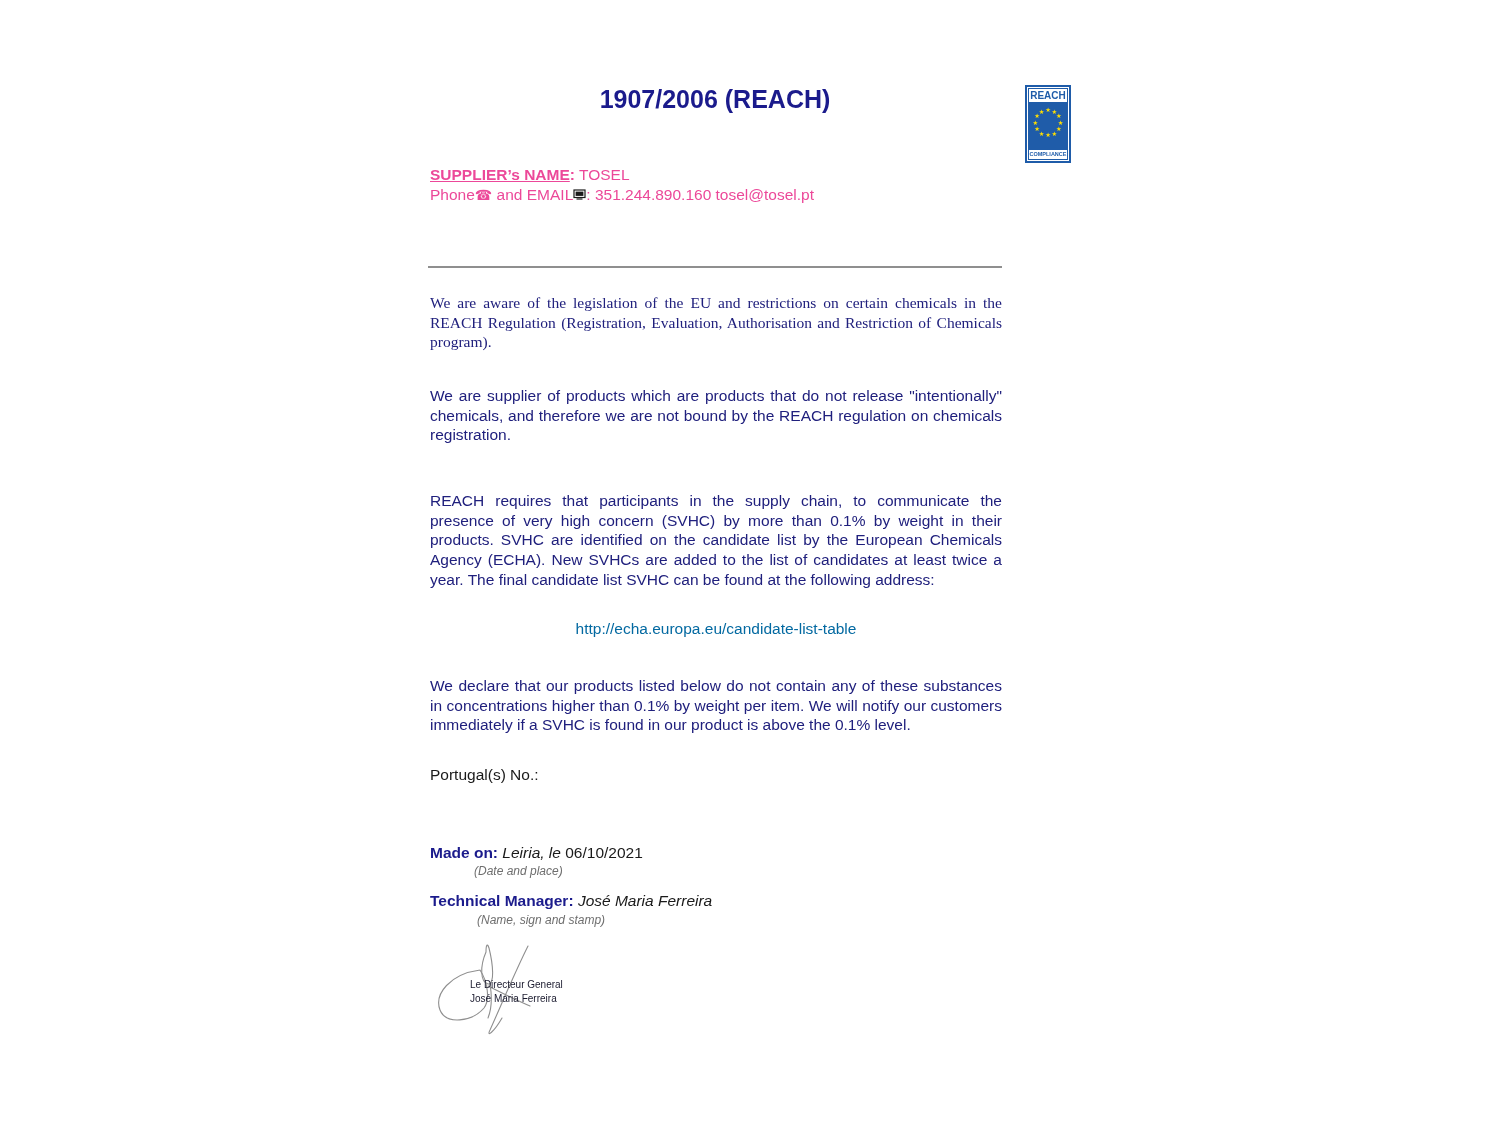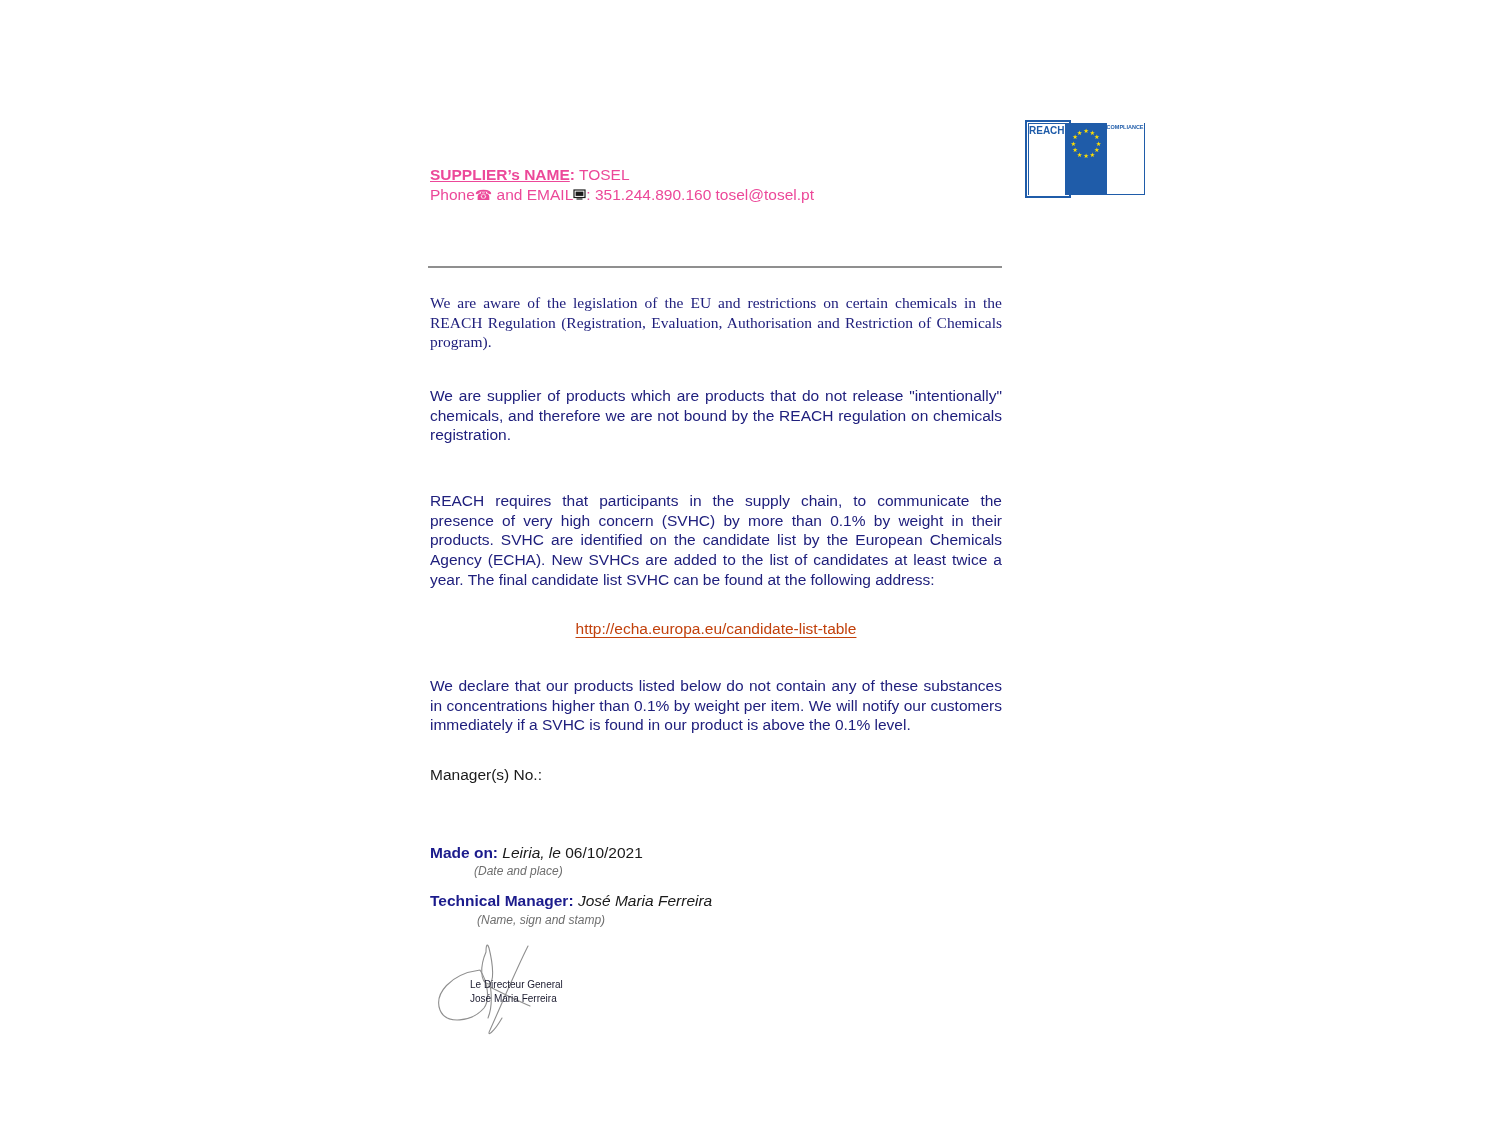--- a/index.html
+++ b/index.html
@@ -17,21 +17,21 @@
   .title-line1 {
     text-decoration: underline;
     text-decoration-thickness: 2px;
     text-underline-offset: 5px;
   }
 
   
   .reach-logo {
     left: 1025px; top: 85px; width: 46px; height: 78px;
     border: 2px solid #1f5ca9; background: #ffffff;
-    display: flex; flex-direction: row; padding: 1px; margin-top: 35px;
+    display: flex; flex-direction: column; padding: 1px;
   }
   .reach-logo-top {
     color: #1f5ca9; font-weight: bold; font-size: 10px; letter-spacing: 0px;
     text-align: center; line-height: 13px; border: 1px solid #1f5ca9; border-bottom: none;
     font-family: "Liberation Sans", sans-serif;
   }
   .reach-logo-stars { flex: 1; background: #1f5ca9; border: 1px solid #1f5ca9; }
   .reach-logo-bottom {
     color: #1f5ca9; font-weight: bold; font-size: 5.5px;
     text-align: center; line-height: 9px; border: 1px solid #1f5ca9; border-top: none;
@@ -62,21 +62,21 @@
   .p1 { top: 293px; font-family: Liberation Serif, serif; }
   .p2 { top: 386px; }
   .p3 { top: 491px; }
   .p4 { top: 676px; }
 
   .link-line {
     left: 430px; top: 620px; width: 572px;
     text-align: center; font-size: 15.5px;
   }
   .link-line a {
-    color: #c2410c; text-decoration: underline; text-underline-offset: 3px; cursor: pointer;
+    color: #0369a1; text-underline-offset: 3px; cursor: pointer;
   }
 
   .article-line {
     left: 430px; top: 766px; width: 572px;
     color: #1a1a1a; font-size: 15.5px;
   }
 
   .made-on-line { left: 430px; top: 844px; width: 572px; font-size: 15.5px; color: #1a1a1a; }
   .navy-bold { color: #1b1b8c; font-weight: bold; }
   .ital { font-style: italic; }
@@ -93,20 +93,21 @@
   .stamp-text {
     position: absolute; left: 40px; top: 48px;
     font-family: Liberation Sans, sans-serif; font-size: 10px; line-height: 14px;
     color: #1a1a2e; white-space: nowrap;
   }
 </style>
 </head>
 <body>
 
 <div class="abs title-block">
+  <div class="title-line2">1907/2006 (REACH)</div>
 </div>
 
 <div class="abs reach-logo">
   <div class="reach-logo-top">REACH</div>
   <div class="reach-logo-stars">
     <svg width="38" height="40" viewBox="0 0 42 44">
       <g fill="#ffdf00" font-size="7" text-anchor="middle" font-family="DejaVu Sans, sans-serif">
         <text x="21" y="10">★</text>
         <text x="28" y="11.9">★</text>
         <text x="33.1" y="17">★</text>
@@ -139,21 +140,21 @@
 <div class="abs para p1">We are aware of the legislation of the EU and restrictions on certain chemicals in the REACH Regulation (Registration, Evaluation, Authorisation and Restriction of Chemicals program).</div>
 <div class="abs para p2">We are supplier of products which are products that do not release "intentionally" chemicals, and therefore we are not bound by the REACH regulation on chemicals registration.</div>
 <div class="abs para p3">REACH requires that participants in the supply chain, to communicate the presence of very high concern (SVHC) by more than 0.1% by weight in their products. SVHC are identified on the candidate list by the European Chemicals Agency (ECHA). New SVHCs are added to the list of candidates at least twice a year. The final candidate list SVHC can be found at the following address:</div>
 
 <div class="abs link-line">
   <a>http://echa.europa.eu/candidate-list-table</a>
 </div>
 
 <div class="abs para p4">We declare that our products listed below do not contain any of these substances in concentrations higher than 0.1% by weight per item. We will notify our customers immediately if a SVHC is found in our product is above the 0.1% level.</div>
 
-<div class="abs article-line">Manager(s) No.:</div>
+<div class="abs article-line">Portugal(s) No.:</div>
 
 <div class="abs made-on-line">
   <span class="navy-bold">Made on:</span>
   <span class="ital">Leiria, le</span>
   <span>06/10/2021</span>
 </div>
 <div class="abs caption cap1">(Date and place)</div>
 
 <div class="abs manager-line">
   <span class="navy-bold">Technical Manager:</span>

